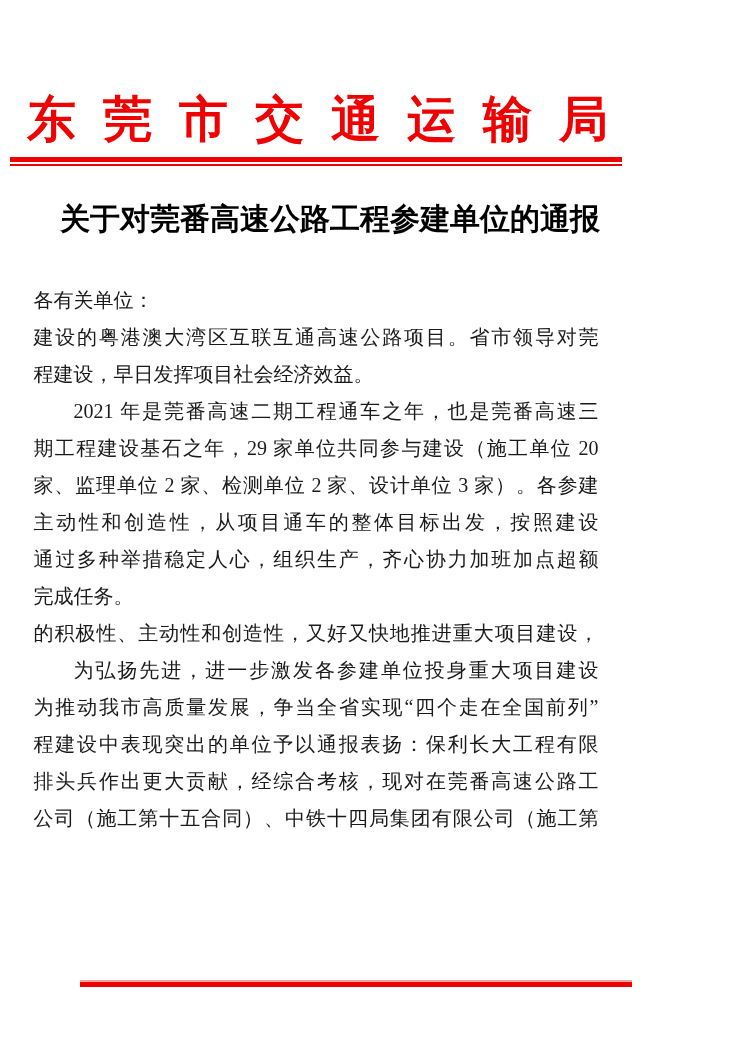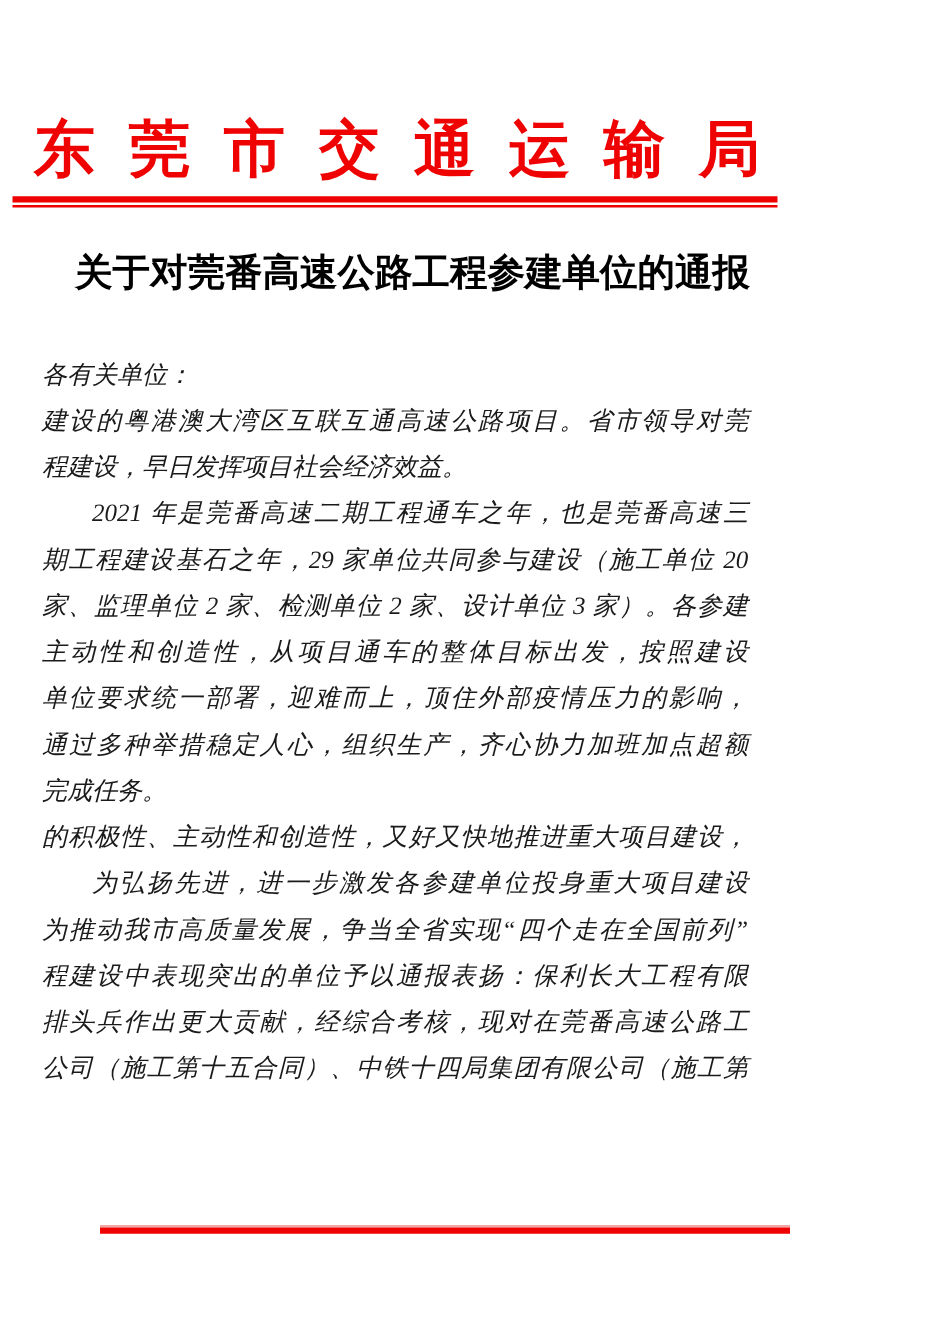--- a/index.html
+++ b/index.html
@@ -48,21 +48,20 @@
     line-height:1.4;
     white-space:nowrap;
     margin-left:28px;
   }
   
   .doc-body{
     margin:42px auto 0 auto;
     width:565px;
     color:var(--body-black);
     font-size:20px;
-    font-style:italic;
   }
   .body-line{
     height:37px;
     line-height:37px;
     white-space:nowrap;
     overflow:visible;
   }
   .body-line.j{
     white-space:normal;
     text-align:justify;
@@ -98,21 +97,20 @@
   <div class="doc-title">关于对莞番高速公路工程参建单位的通报</div>
 
   <div class="doc-body">
       <div class="body-line">各有关单位：</div>
       <div class="body-line j">建设的粤港澳大湾区互联互通高速公路项目。省市领导对莞</div>
       <div class="body-line">程建设，早日发挥项目社会经济效益。</div>
       <div class="body-line j indent">2021 年是莞番高速二期工程通车之年，也是莞番高速三</div>
       <div class="body-line j">期工程建设基石之年，29 家单位共同参与建设（施工单位 20</div>
       <div class="body-line j">家、监理单位 2 家、检测单位 2 家、设计单位 3 家）。各参建</div>
       <div class="body-line j">主动性和创造性，从项目通车的整体目标出发，按照建设</div>
-      <div class="body-line j">单位要求统一部署，迎难而上，顶住外部疫情压力的影响，</div>
       <div class="body-line j">通过多种举措稳定人心，组织生产，齐心协力加班加点超额</div>
       <div class="body-line">完成任务。</div>
       <div class="body-line j">的积极性、主动性和创造性，又好又快地推进重大项目建设，</div>
       <div class="body-line j indent">为弘扬先进，进一步激发各参建单位投身重大项目建设</div>
       <div class="body-line j">为推动我市高质量发展，争当全省实现“四个走在全国前列”</div>
       <div class="body-line j">程建设中表现突出的单位予以通报表扬：保利长大工程有限</div>
       <div class="body-line j">排头兵作出更大贡献，经综合考核，现对在莞番高速公路工</div>
       <div class="body-line j">公司（施工第十五合同）、中铁十四局集团有限公司（施工第</div>
     </div>
 

